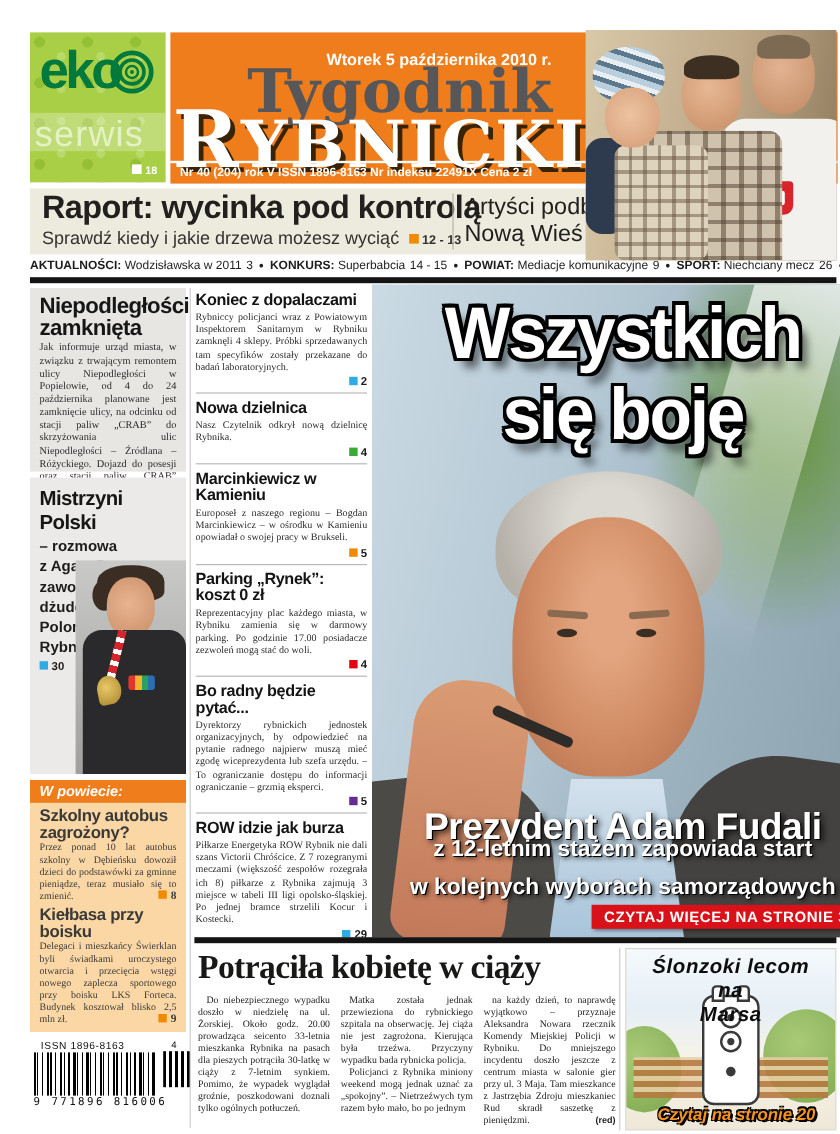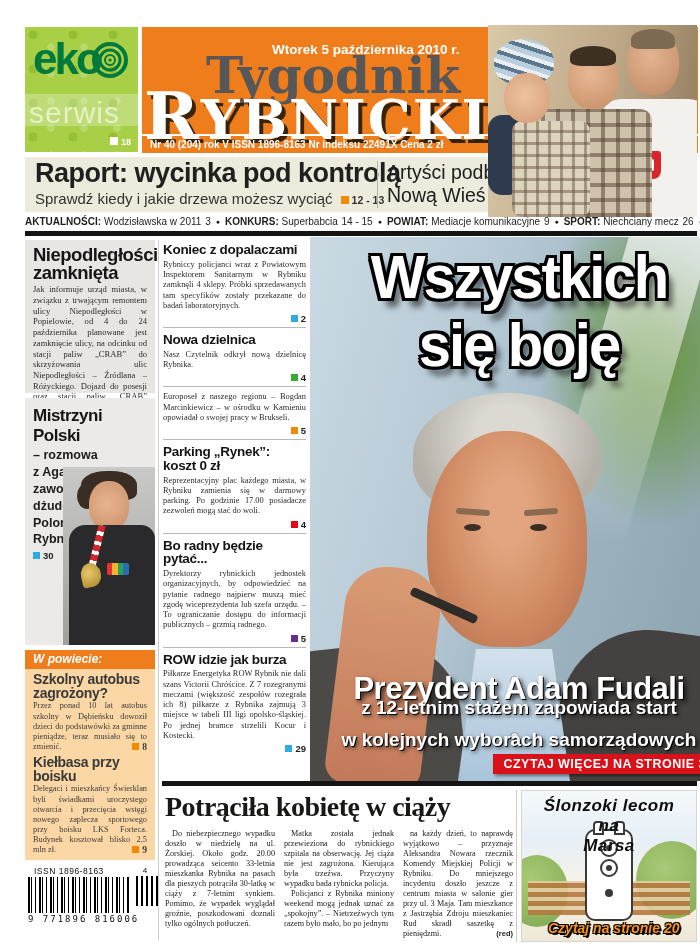--- a/index.html
+++ b/index.html
@@ -309,31 +309,32 @@
       <div class="s-title">Koniec z dopalaczami</div>
       <div class="s-body">Rybniccy policjanci wraz z Powiatowym Inspektorem Sanitarnym w Rybniku zamknęli 4 sklepy. Próbki sprzedawanych tam specyfików zostały przekazane do badań laboratoryjnych.</div>
       <div class="s-page"><i class="sq" style="background-color: rgb(45, 171, 226);"></i><b>2</b></div>
     </div>
     <div class="story">
       <div class="s-title">Nowa dzielnica</div>
       <div class="s-body">Nasz Czytelnik odkrył nową dzielnicę Rybnika.</div>
       <div class="s-page"><i class="sq" style="background-color: rgb(58, 170, 53);"></i><b>4</b></div>
     </div>
     <div class="story">
+      <div class="s-title">Marcinkiewicz w Kamieniu</div>
       <div class="s-body">Europoseł z naszego regionu – Bogdan Marcinkiewicz – w ośrodku w Kamieniu opowiadał o swojej pracy w Brukseli.</div>
       <div class="s-page"><i class="sq" style="background-color: rgb(241, 138, 0);"></i><b>5</b></div>
     </div>
     <div class="story">
       <div class="s-title">Parking „Rynek”: koszt 0 zł</div>
       <div class="s-body">Reprezentacyjny plac każdego miasta, w Rybniku zamienia się w darmowy parking. Po godzinie 17.00 posiadacze zezwoleń mogą stać do woli.</div>
       <div class="s-page"><i class="sq" style="background-color: rgb(227, 6, 19);"></i><b>4</b></div>
     </div>
     <div class="story">
       <div class="s-title">Bo radny będzie pytać...</div>
-      <div class="s-body">Dyrektorzy rybnickich jednostek organizacyjnych, by odpowiedzieć na pytanie radnego najpierw muszą mieć zgodę wiceprezydenta lub szefa urzędu. – To ograniczanie dostępu do informacji publicznych – grzmią radnego.</div>
+      <div class="s-body">Dyrektorzy rybnickich jednostek organizacyjnych, by odpowiedzieć na pytanie radnego najpierw muszą mieć zgodę wiceprezydenta lub szefa urzędu. – To ograniczanie dostępu do informacji ograniczanie – grzmią eksperci.</div>
       <div class="s-page"><i class="sq" style="background-color: rgb(102, 45, 145);"></i><b>5</b></div>
     </div>
     <div class="story">
       <div class="s-title">ROW idzie jak burza</div>
       <div class="s-body">Piłkarze Energetyka ROW Rybnik nie dali szans Victorii Chróścice. Z 7 rozegranymi meczami (większość zespołów rozegrała ich 8) piłkarze z Rybnika zajmują 3 miejsce w tabeli III ligi opolsko-śląskiej. Po jednej bramce strzelili Kocur i Kostecki.</div>
       <div class="s-page"><i class="sq" style="background-color: rgb(45, 171, 226);"></i><b>29</b></div>
     </div>
   </div>
 
   <div id="main-photo" class="abs">

